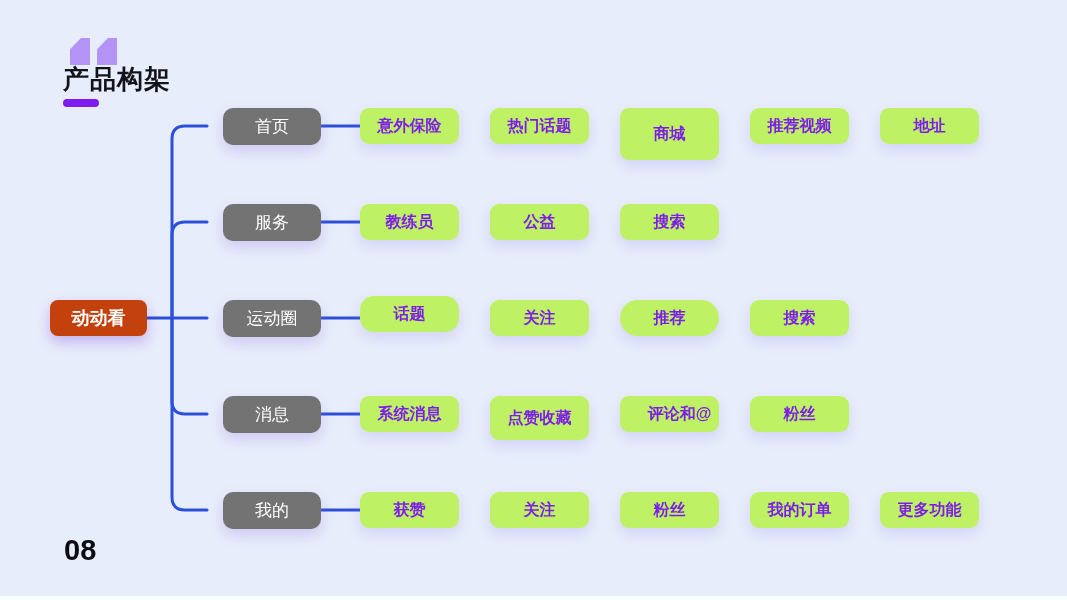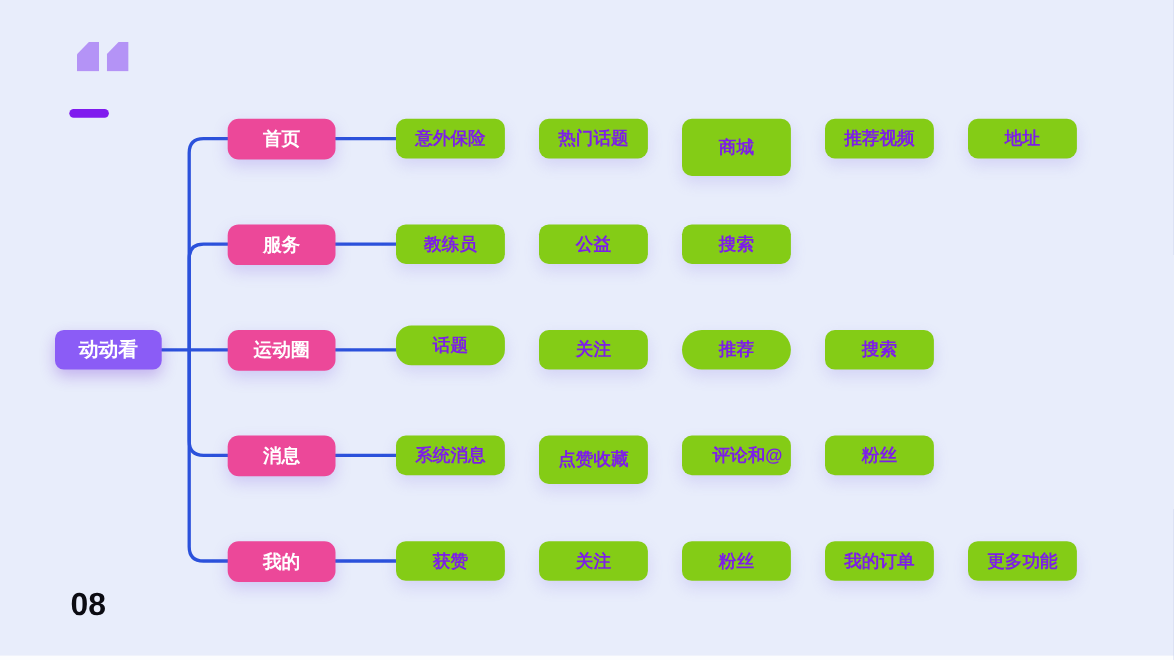--- a/index.html
+++ b/index.html
@@ -18,38 +18,39 @@
   .quote-mark.m2{left:27px;}
   .page-title{position:absolute;left:63px;top:62px;font-size:26px;font-weight:800;
     color:#13131c;letter-spacing:1px;}
   .accent-bar{position:absolute;left:63px;top:99px;width:36px;height:8px;border-radius:4px;
     background:#7F1BEE;}
   
   #links{position:absolute;left:0;top:0;z-index:1;}
   
   .node{position:absolute;z-index:2;display:flex;align-items:center;justify-content:center;
     box-sizing:border-box;}
-  .root-node{width:97px;height:36px;background:#8b5cf6;border-radius:8px;color:#ffffff;
+  .root-node{width:97px;height:36px;background:#c2410c;border-radius:8px;color:#ffffff;
     font-size:18px;font-weight:700;box-shadow:0 6px 14px rgba(110,40,210,0.30);}
-  .branch-node{width:98px;height:37px;background:#ec4899;border-radius:10px;color:#ffffff;
-    font-size:17px;font-weight:700;box-shadow:0 6px 14px rgba(130,95,230,0.25);}
-  .leaf-node{width:99px;height:36px;background:#84cc16;border-radius:9px;color:#7D1EE8;
+  .branch-node{width:98px;height:37px;background:#737373;border-radius:10px;color:#ffffff;
+    font-size:17px;font-weight:400;box-shadow:0 6px 14px rgba(130,95,230,0.25);margin-left:16px;}
+  .leaf-node{width:99px;height:36px;background:#bef264;border-radius:9px;color:#7D1EE8;
     font-size:16px;font-weight:700;box-shadow:0 6px 14px rgba(130,110,225,0.20);}
   .page-number{position:absolute;left:64px;top:534px;font-size:29px;font-weight:700;color:#0b0b12;}
   .bottom-strip{position:absolute;left:0;bottom:0;width:100%;height:4px;background:#FCFDFE;z-index:3;}
 </style>
 </head>
 <body>
 
 <div id="canvas" style="background: rgb(232, 237, 251);">
 
   <div class="quote-icon">
     <div class="quote-mark m1" style="background: rgb(180, 147, 246);"></div>
     <div class="quote-mark m2" style="background: rgb(180, 147, 246);"></div>
   </div>
+  <div class="page-title">产品构架</div>
   <div class="accent-bar" style="background: rgb(127, 27, 238);"></div>
 
   <svg id="links" width="1067" height="600">
       <path d="M 147 318 H 207" fill="none" stroke="#2B51DB" stroke-width="3" stroke-linecap="round"></path>
       <path d="M 172 318 V 139 Q 172 126 185 126 H 207" fill="none" stroke="#2B51DB" stroke-width="3" stroke-linecap="round"></path>
       <path d="M 305 126 H 360" fill="none" stroke="#2B51DB" stroke-width="3" stroke-linecap="round"></path>
       <path d="M 172 318 V 235 Q 172 222 185 222 H 207" fill="none" stroke="#2B51DB" stroke-width="3" stroke-linecap="round"></path>
       <path d="M 305 222 H 360" fill="none" stroke="#2B51DB" stroke-width="3" stroke-linecap="round"></path>
       <path d="M 305 318 H 360" fill="none" stroke="#2B51DB" stroke-width="3" stroke-linecap="round"></path>
       <path d="M 172 318 V 401 Q 172 414 185 414 H 207" fill="none" stroke="#2B51DB" stroke-width="3" stroke-linecap="round"></path>

